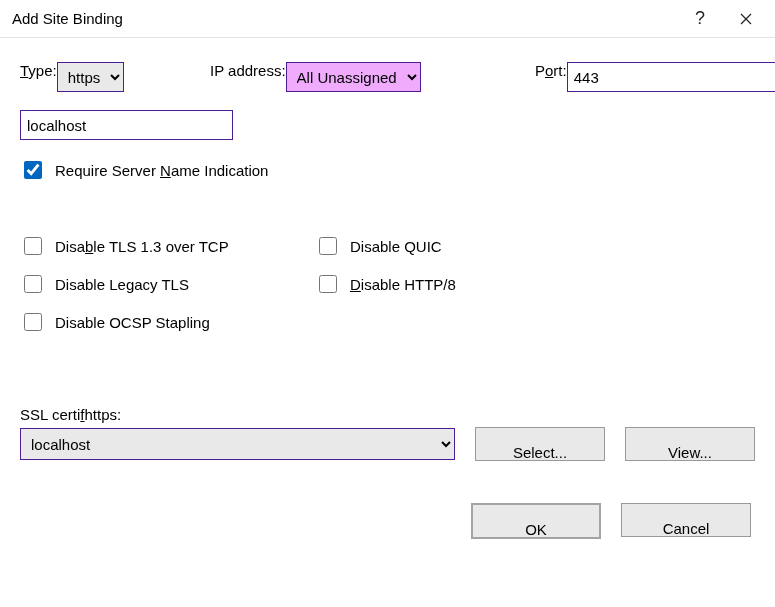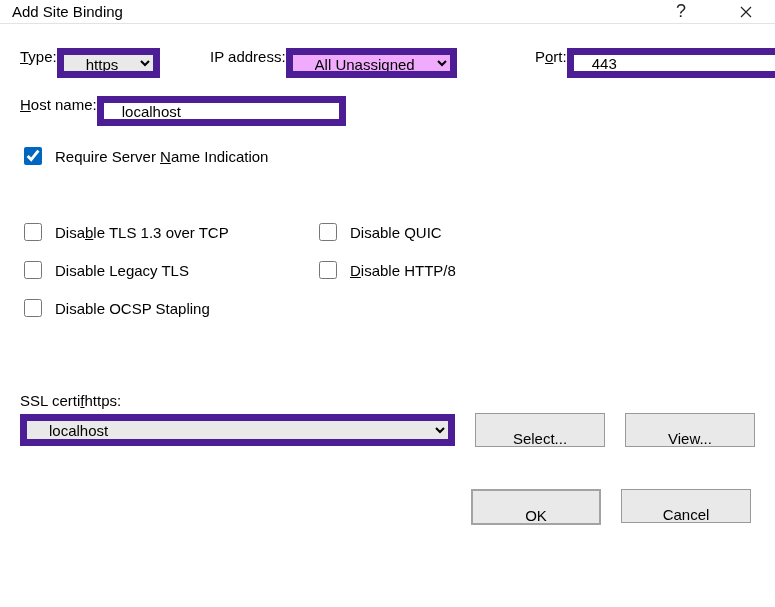--- a/index.html
+++ b/index.html
@@ -6,26 +6,25 @@
   html, body {
     margin: 0; padding: 0;
     width: 775px; height: 607px;
     font-family: "Segoe UI", Tahoma, sans-serif;
     font-size: 15px;
     background: #fff;
     color: #000;
     overflow: hidden;
   }
   .titlebar {
-    height: 24px;
+    height: 38px;
     display: flex;
     align-items: center;
     padding: 0 6px 0 12px;
     border-bottom: 1px solid #e3e3e3;
-    gap: 19px;
   }
   .titlebar .title {
     flex: 1;
     font-size: 15px;
   }
   .titlebar .sys {
     width: 46px; height: 30px;
     display: flex; align-items: center; justify-content: center;
     font-family: "Segoe UI Symbol", sans-serif;
     font-size: 14px;
@@ -39,22 +38,22 @@
     display: flex;
     gap: 20px;
   }
   .field { display: flex; }
   .field label { margin-bottom: 4px; font-size: 15px; }
   .u { text-decoration: underline; }
   select, input[type="text"] {
     height: 30px;
     font-family: inherit;
     font-size: 15px;
-    padding: 0 18px;
-    border: 7px solid #4c1d95;
+    padding: 0 6px;
+    border: 1px solid #4c1d95;
     background: #fff;
   }
   select {
     background: #e9e9e9;
   }
   select.light {
     background: #f0abfc;
   }
   .type-field { width: 170px; }
   .ip-field { width: 305px; }
@@ -137,21 +136,20 @@
         <option>All Unassigned</option>
       </select>
     </div>
     <div class="field port-field">
       <label><span>P</span><span class="u">o</span><span>rt:</span></label>
       <input type="text" value="443" style="">
     </div>
   </div>
 
   <div class="field host-field">
-    <label><span class="u">H</span><span>ost name:</span></label>
     <input type="text" value="localhost" style="">
   </div>
 
   <div class="chk-row">
     <input type="checkbox" checked="" style="">
     <label><span>Require Server </span><span class="u">N</span><span>ame Indication</span></label>
   </div>
 
   <div class="chk-grid">
     <div class="chk-row grid">

